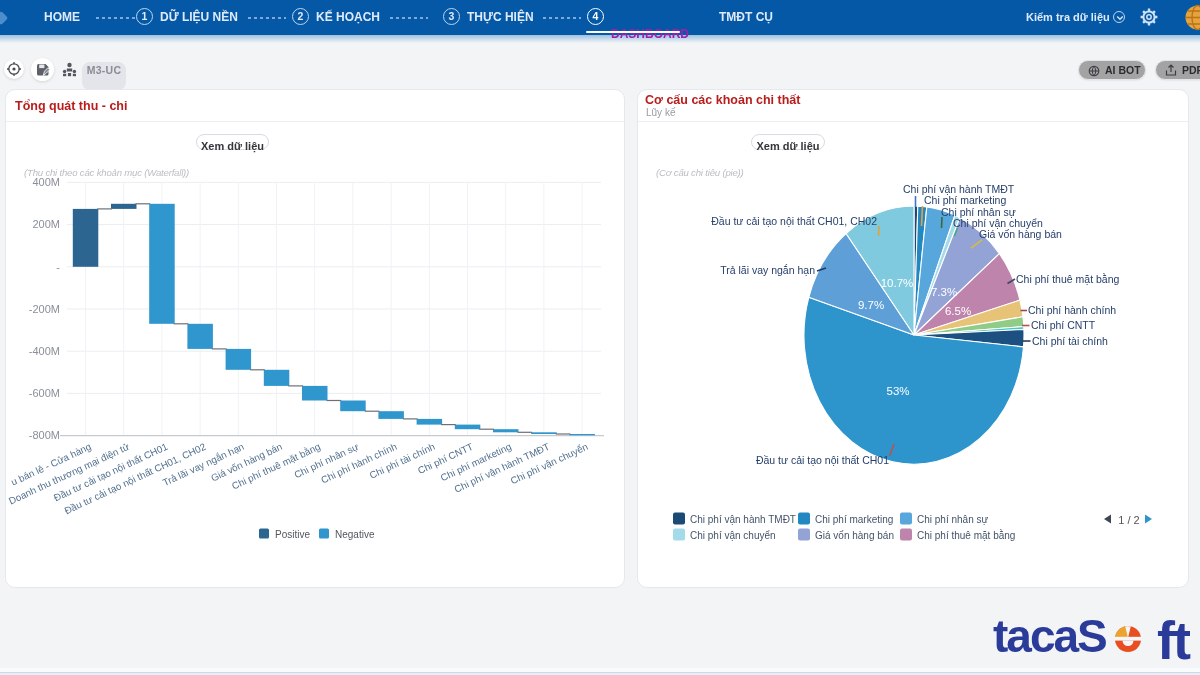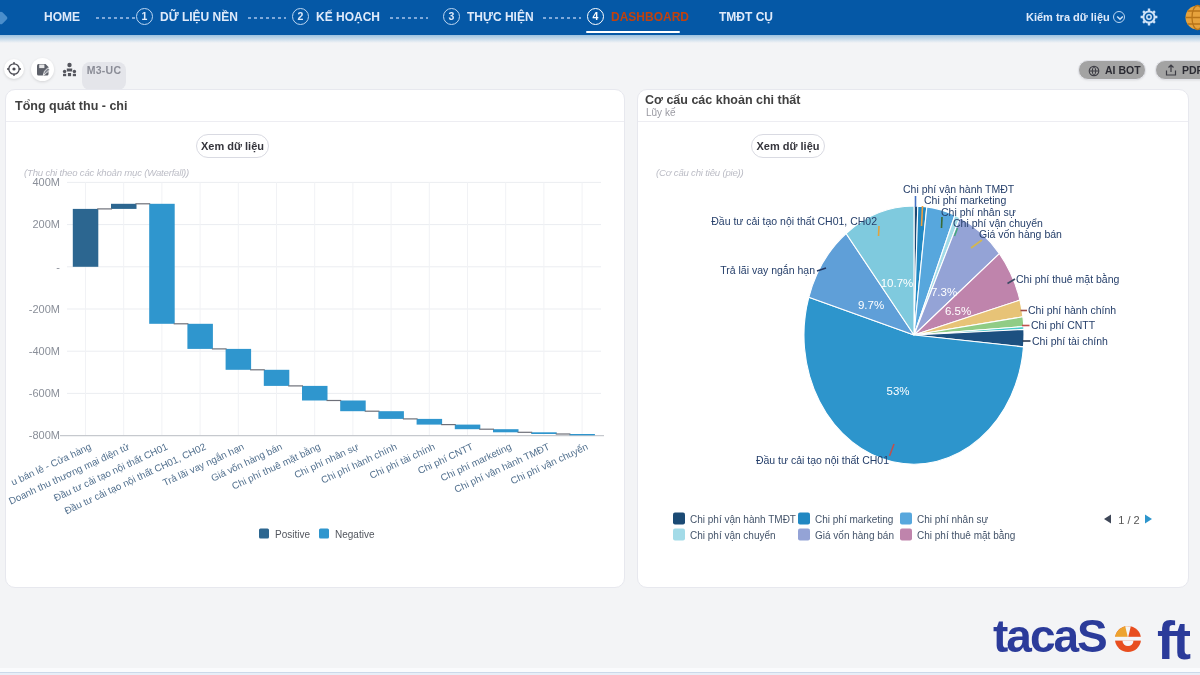--- a/index.html
+++ b/index.html
@@ -8,24 +8,24 @@
 .abs { position:absolute; }
 
 #nav { position:absolute; left:0; top:0; width:1200px; height:35px; background:#0558a6; }
 .nvi { position:absolute; top:0; height:35px; line-height:35px; font-size:12px; font-weight:bold;
   color:#dfeafa; white-space:nowrap; }
 .ndash { position:absolute; top:16.5px; height:2px; background:repeating-linear-gradient(90deg,#7fa9da 0 3px,rgba(0,0,0,0) 3px 6px); }
 .ncirc { position:absolute; top:8px; width:17px; height:17px; border:1.6px solid #bcd6f2; border-radius:50%;
   color:#dfeafa; font-size:10.5px; font-weight:bold; text-align:center; line-height:14px; }
 
 .card { position:absolute; background:#fff; border:1px solid #e7e8ee; border-radius:10px; }
-.ctitle { position:absolute; font-size:12.5px; font-weight:bold; color:#404040; }
+.ctitle { position:absolute; font-size:12.5px; font-weight:bold; color:#b91c1c; }
 .hdrline { position:absolute; border-bottom:1px solid #ededf2; }
 .itl { position:absolute; font-size:9.6px; font-style:italic; color:#bcbdc6; letter-spacing:-0.2px; white-space:nowrap;margin-top:28px; }
-.xem { position:absolute; height:24px; border:1px solid #d9dae2; border-radius:13px; background:#fff;
+.xem { position:absolute; height:16px; border:1px solid #d9dae2; border-radius:13px; background:#fff;
   font-size:11px; font-weight:bold; color:#35353c; text-align:center; line-height:23px; }
 .cbtn { position:absolute; background:#fff; border-radius:50%; box-shadow:0 1px 3px rgba(0,0,0,.13); }
 .chip { position:absolute; background:#e4e5ea; border-radius:8px; color:#8a8c96; font-size:10.5px;
   font-weight:bold; text-align:center; letter-spacing:.3px; }
 .pill { position:absolute; height:20px; background:#a3a3a3; border:1px solid #e3e4ea; border-radius:11px;
   box-shadow:0 1px 2px rgba(0,0,0,.06); font-size:10.5px; font-weight:bold; color:#2b2b33; white-space:nowrap; }
 </style>
 </head>
 <body>
 <div id="nav"></div>
@@ -36,21 +36,21 @@
 <div class="ncirc" style="left:136px;">1</div>
 <div class="nvi" style="left:160px;">DỮ LIỆU NỀN</div>
 <div class="ndash" style="left:248px; width:38px;"></div>
 <div class="ncirc" style="left:292px;">2</div>
 <div class="nvi" style="left:316px;">KẾ HOẠCH</div>
 <div class="ndash" style="left:390px; width:38px;"></div>
 <div class="ncirc" style="left:443px;">3</div>
 <div class="nvi" style="left:467px;">THỰC HIỆN</div>
 <div class="ndash" style="left:543px; width:38px;"></div>
 <div class="ncirc" style="left:587px; border-color:#fff; color:#fff;">4</div>
-<div class="nvi" style="left:611px; color:#c2410c;">DASHBOARD</div>
+<div class="nvi" style="left:611px; color:#a21caf;margin-top:17px;">DASHBOARD</div>
 <div class="abs" style="left:586px; top:30.5px; width:94px; height:2.5px; background:#fff; border-radius:2px;"></div>
 <div class="nvi" style="left:719px;">TMĐT CỤ</div>
 <div class="nvi" style="left:1026px; font-size:11px;">Kiểm tra dữ liệu</div>
 <div class="abs" style="left:1113px; top:10.5px; width:12px; height:12px; border:1.4px solid #bcd6f2; border-radius:50%;"></div>
 <svg class="abs" style="left:1113px; top:11px;" width="14" height="14" viewBox="0 0 14 14">
  <path d="M4.2 5.5 L7 8.3 L9.8 5.5" stroke="#cfe2f7" stroke-width="1.5" fill="none"></path>
 </svg>
 <svg class="abs" style="left:1139px; top:7px;" width="20" height="20" viewBox="0 0 20 20">
  <g fill="none" stroke="#cfe2f7">
   <circle cx="10" cy="10" r="5.6" stroke-width="2"></circle>

